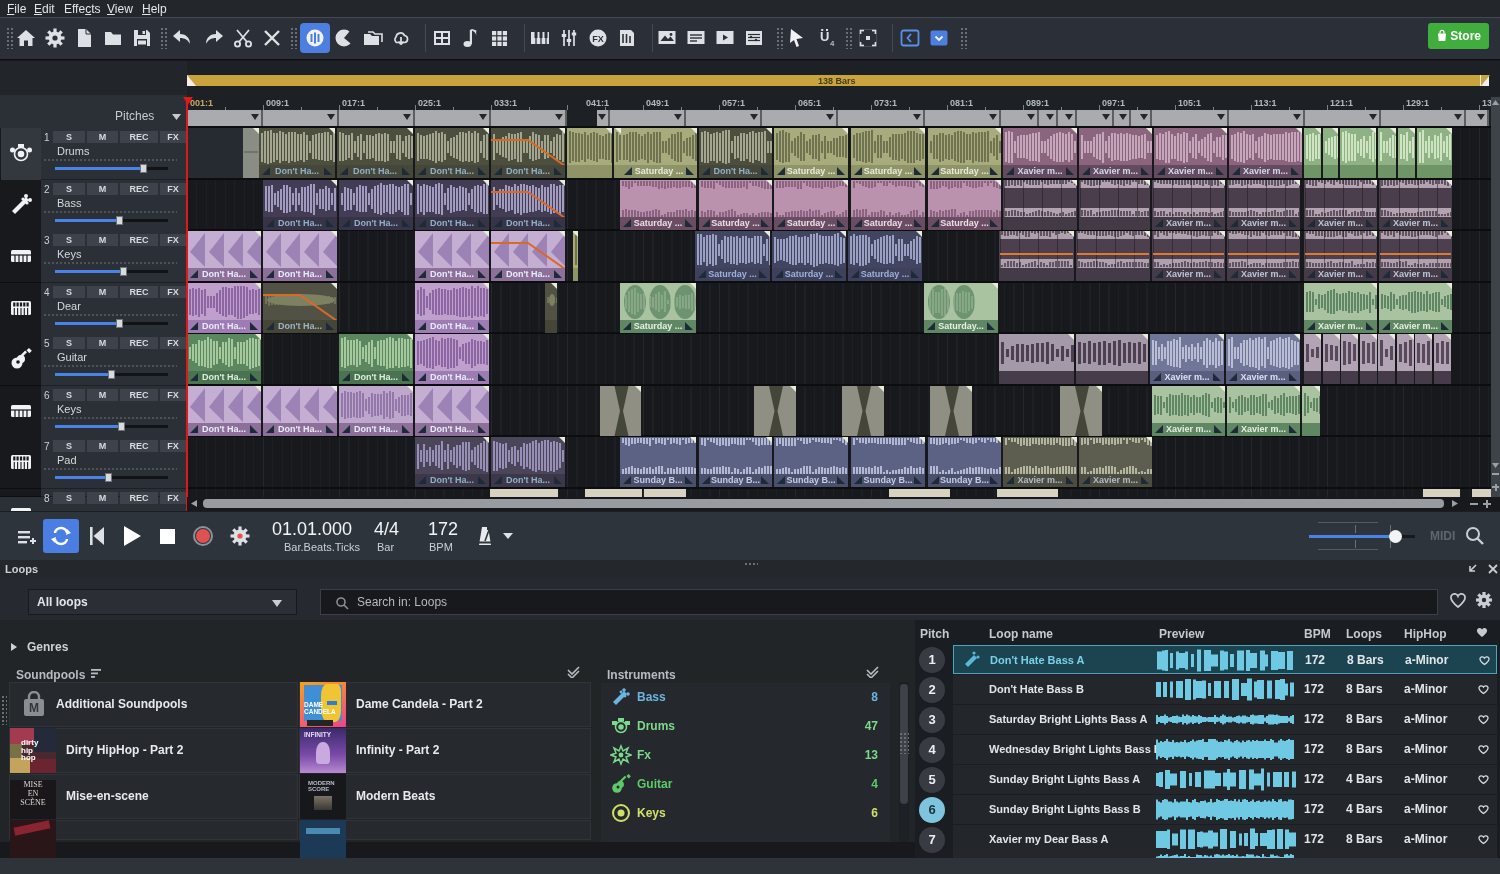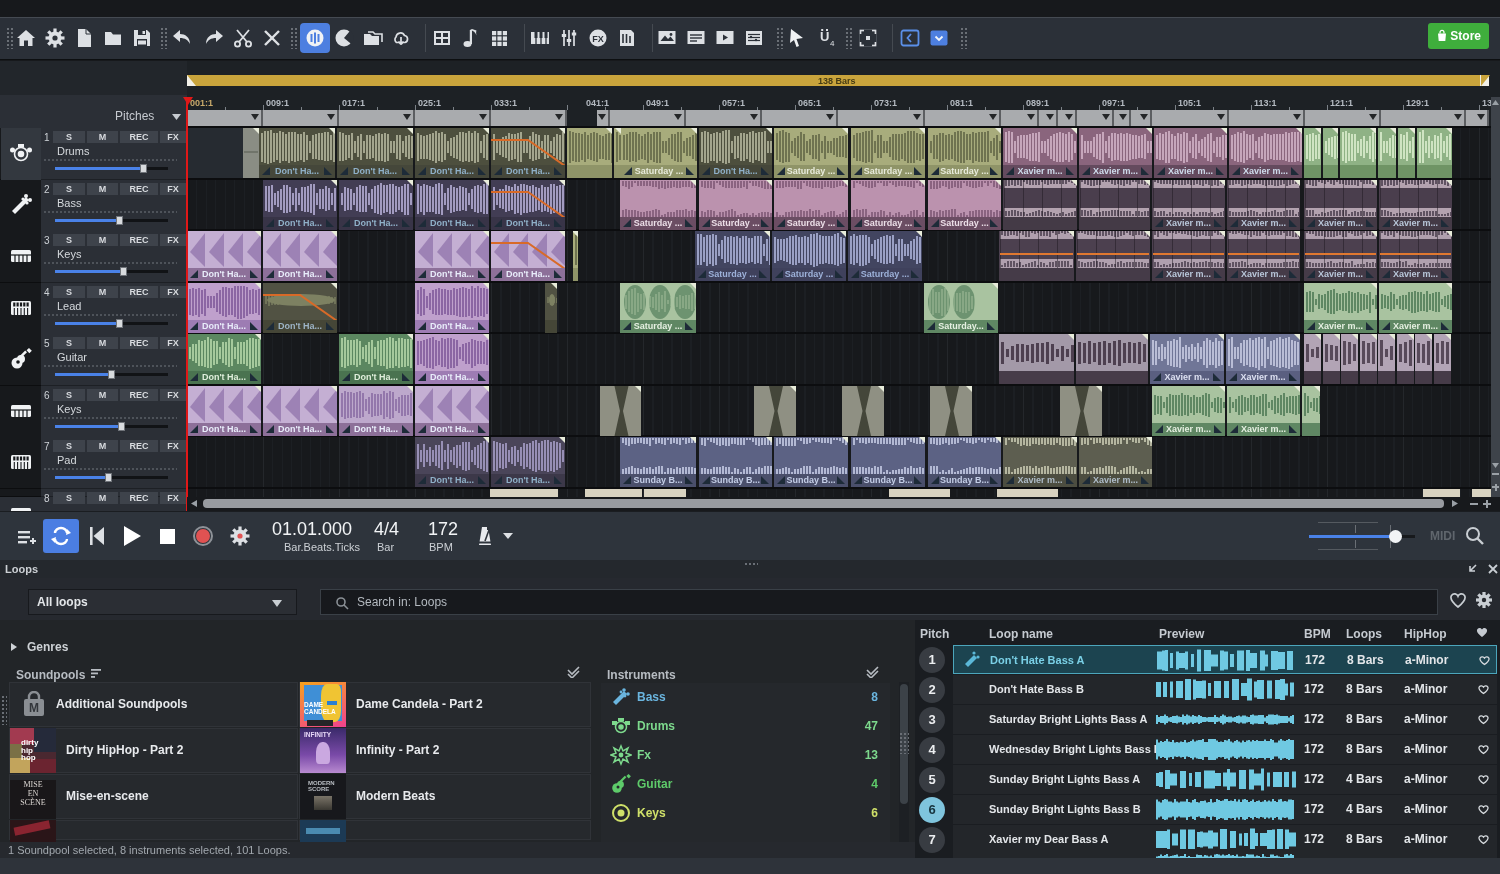--- a/index.html
+++ b/index.html
@@ -67,20 +67,27 @@
  font-size:13px;font-weight:bold;text-align:center;line-height:26px}
 .lname{position:absolute;left:36px;top:8px;font-size:11px;font-weight:bold;color:#e3e6e9}
 .lwf{position:absolute;left:201px;top:3px;width:142px;height:23px}
 .lmeta{position:absolute;top:7px;font-size:12px;font-weight:bold;color:#e3e6e9}
 #statusbar{left:0;top:842px;width:915px;height:16px;background:#26292e;color:#a2a8ae;font-size:11px}
 #bottomstrip{left:0;top:858px;width:1500px;height:16px;background:#2e333a}
 .hdrlab{color:#b7bcc2;font-size:12px;font-weight:bold;position:absolute}
 </style></head>
 <body>
 <div id="app">
+    <div id="menubar" class="abs">
+      <span style="left:7px"><u>F</u>ile</span>
+      <span style="left:34px"><u>E</u>dit</span>
+      <span style="left:64px">Effe<u>c</u>ts</span>
+      <span style="left:107px"><u>V</u>iew</span>
+      <span style="left:142px"><u>H</u>elp</span>
+    </div>
     <div id="toolbar" class="abs">
       <div class="dots" style="left:6px;top:9px;width:8px;height:22px"></div>
       <div class="tbi" style="left:14px;"><svg class="" style="" width="24" height="24" viewBox="0 0 24 24">
           <path fill="#dde0e4" d="M12 4 L21 12 H18.5 V20 H14 V14.5 H10 V20 H5.5 V12 H3 Z"></path>
         </svg></div>
       <div class="tbi" style="left:43px;"><svg class="" style="" width="24" height="24" viewBox="0 0 24 24">
           <g fill="#dde0e4" transform="translate(12 12)">
             <rect x="-1.6" y="-9.5" width="3.2" height="5" transform="rotate(0 0 0)"></rect>
             <rect x="-1.6" y="-9.5" width="3.2" height="5" transform="rotate(45 0 0)"></rect>
             <rect x="-1.6" y="-9.5" width="3.2" height="5" transform="rotate(90 0 0)"></rect>
@@ -471,21 +478,21 @@
             <rect x="15.2" y="7.5" width="2.2" height="4"></rect>
             <rect x="18.5" y="7.5" width="2.2" height="4"></rect>
           </g>
         </svg></div>
       <div class="trkrow" style="top:222px;height:52px;background:#2b2f36"></div>
       <div class="tno" style="left:44px;top:226px">4</div>
       <div class="tbtn" style="left:53px;top:225px;width:32px">S</div>
       <div class="tbtn" style="left:87px;top:225px;width:31px">M</div>
       <div class="tbtn" style="left:120px;top:225px;width:38px">REC</div>
       <div class="tbtn" style="left:160px;top:225px;width:26px">FX</div>
-      <div class="tname" style="left:57px;top:239px">Lead</div>
+      <div class="tname" style="left:57px;top:239px">Dear</div>
       <div class="dotline" style="left:44px;top:253px;width:133px"></div>
       <div class="sline" style="left:55px;top:261px;width:64px"></div>
       <div class="sline2" style="left:119px;top:261px;width:49px"></div>
       <div class="sknob" style="left:116px;top:258px"></div>
       <div class="iconcol" style="top:273px;height:52px;"></div>
       <div class="abs ticon" style="top:285px"><svg class="" style="" width="26" height="26" viewBox="0 0 26 26">
           <g fill="#f0f2f4">
             <circle cx="9" cy="17" r="5.5"></circle>
             <circle cx="13" cy="13" r="4"></circle>
             <rect x="13" y="3.5" width="2.6" height="12" transform="rotate(45 14 9)"></rect>
@@ -2159,16 +2166,13 @@
               <rect x="128" y="3.0" width="2" height="4" fill="#6fc9e2"></rect>
               <rect x="130" y="0.5" width="2" height="9" fill="#6fc9e2"></rect>
               <rect x="132" y="0.0" width="2" height="10" fill="#6fc9e2"></rect>
               <rect x="134" y="1.5" width="2" height="7" fill="#6fc9e2"></rect>
               <rect x="136" y="0.0" width="2" height="10" fill="#6fc9e2"></rect>
               <rect x="138" y="1.0" width="2" height="8" fill="#6fc9e2"></rect>
             </svg></div>
         </div>
       </div>
     </div>
-    <div id="statusbar" class="abs">
-      <span style="position:absolute;left:8px;top:2px">1 Soundpool selected, 8 instruments selected, 101 Loops.</span>
-    </div>
     <div id="bottomstrip" class="abs"></div>
   </div>
 </body></html>

